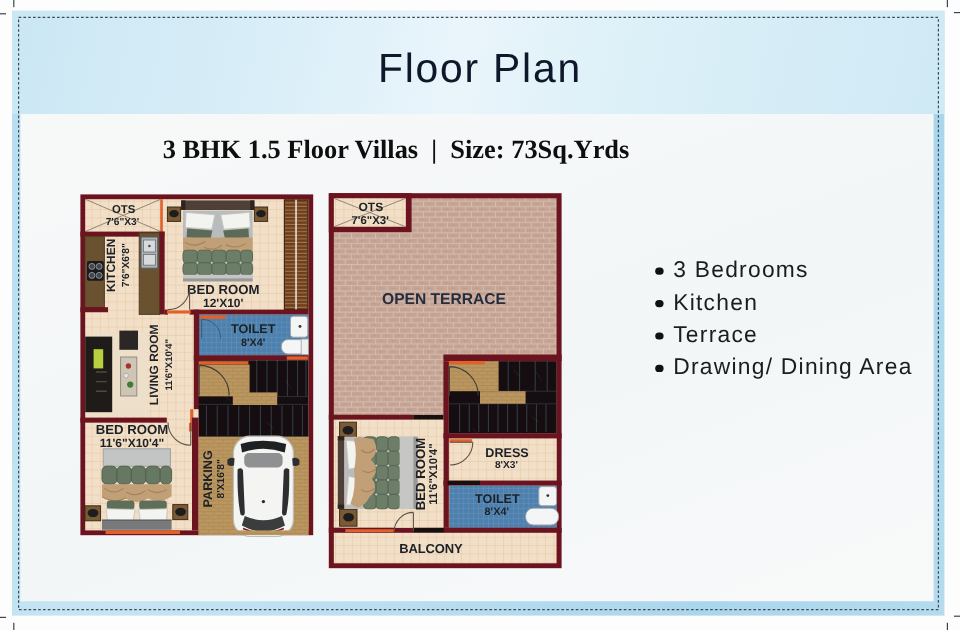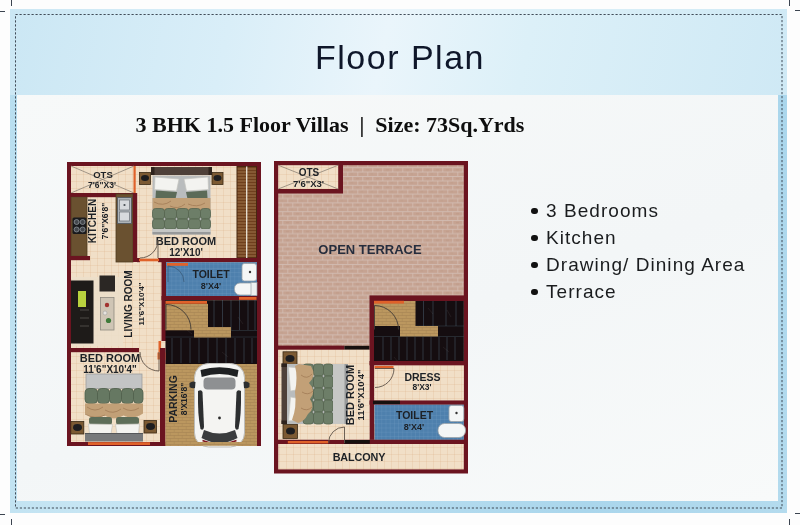--- a/index.html
+++ b/index.html
@@ -10,21 +10,21 @@
         background:linear-gradient(115deg,#b6ddef 0%,#c6e5f3 30%,#b9def0 55%,#aad6ec 80%,#b4dbee 100%);}
   .banner{position:absolute;left:10px;top:9px;width:777px;height:86px;
         background:linear-gradient(102deg,#cbe7f4 0%,#d9eef8 28%,#eaf5fb 48%,#dcf0f8 66%,#cfe9f5 100%);}
   .dash{position:absolute;left:15px;top:14px;width:767px;height:494px;}
   .panel{position:absolute;left:17px;top:95px;width:761px;height:406px;
         background:linear-gradient(160deg,#f7f9f9 0%,#f3f6f7 55%,#f8fafa 100%);}
   .h1{position:absolute;left:0;top:38px;width:800px;text-align:center;
       font-size:34px;letter-spacing:1.5px;color:#0f172a;}
   .h2{position:absolute;left:0;top:112px;width:660px;text-align:center;
       font-family:"Liberation Serif",serif;font-weight:bold;font-size:22px;color:#0e0e0e;}
-  ul.feat{position:absolute;left:524px;top:196px;margin:1px;padding:0;list-style:none;}
+  ul.feat{position:absolute;left:524px;top:196px;margin:16px;padding:0;list-style:none;}
   ul.feat li{position:relative;padding-left:21px;font-size:19px;letter-spacing:1.05px;line-height:27px;color:#1a1c1e;}
   ul.feat li:before{content:"";position:absolute;left:6px;top:10.5px;width:6.5px;height:6.5px;
       border-radius:50%;background:#111;}
   svg.plans{position:absolute;left:0;top:0;}
 </style>
 </head>
 <body>
 <div class="page">
 
   <div class="blue"></div>
@@ -51,22 +51,22 @@
 
   <div class="cm" style="left:795px;top:513px;width:5px;height:1px"></div>
 
   <div class="h1">Floor Plan</div>
 
   <div class="h2">3 BHK 1.5 Floor Villas&nbsp; | &nbsp;Size: 73Sq.Yrds</div>
 
   <ul class="feat">
     <li>3 Bedrooms</li>
     <li>Kitchen</li>
+    <li>Terrace</li>
     <li>Drawing/ Dining Area</li>
-    <li>Terrace</li>
   </ul>
   <svg class="plans" width="800" height="525" viewBox="0 0 800 525">
   <defs>
     <pattern id="gcream" width="7" height="7" patternUnits="userSpaceOnUse">
       <rect width="7" height="7" fill="#f1dfc7"></rect>
       <path d="M7 0V7M0 7H7" stroke="#d9a97c" stroke-width="0.7" opacity="0.6" fill="none"></path>
     </pattern>
     <pattern id="brickT" width="10" height="8.8" patternUnits="userSpaceOnUse">
       <rect width="10" height="8.8" fill="#c6a392"></rect>
       <path d="M0 0.5H10 M0 4.9H10" stroke="#d3bfb5" stroke-width="0.8" fill="none"></path>

